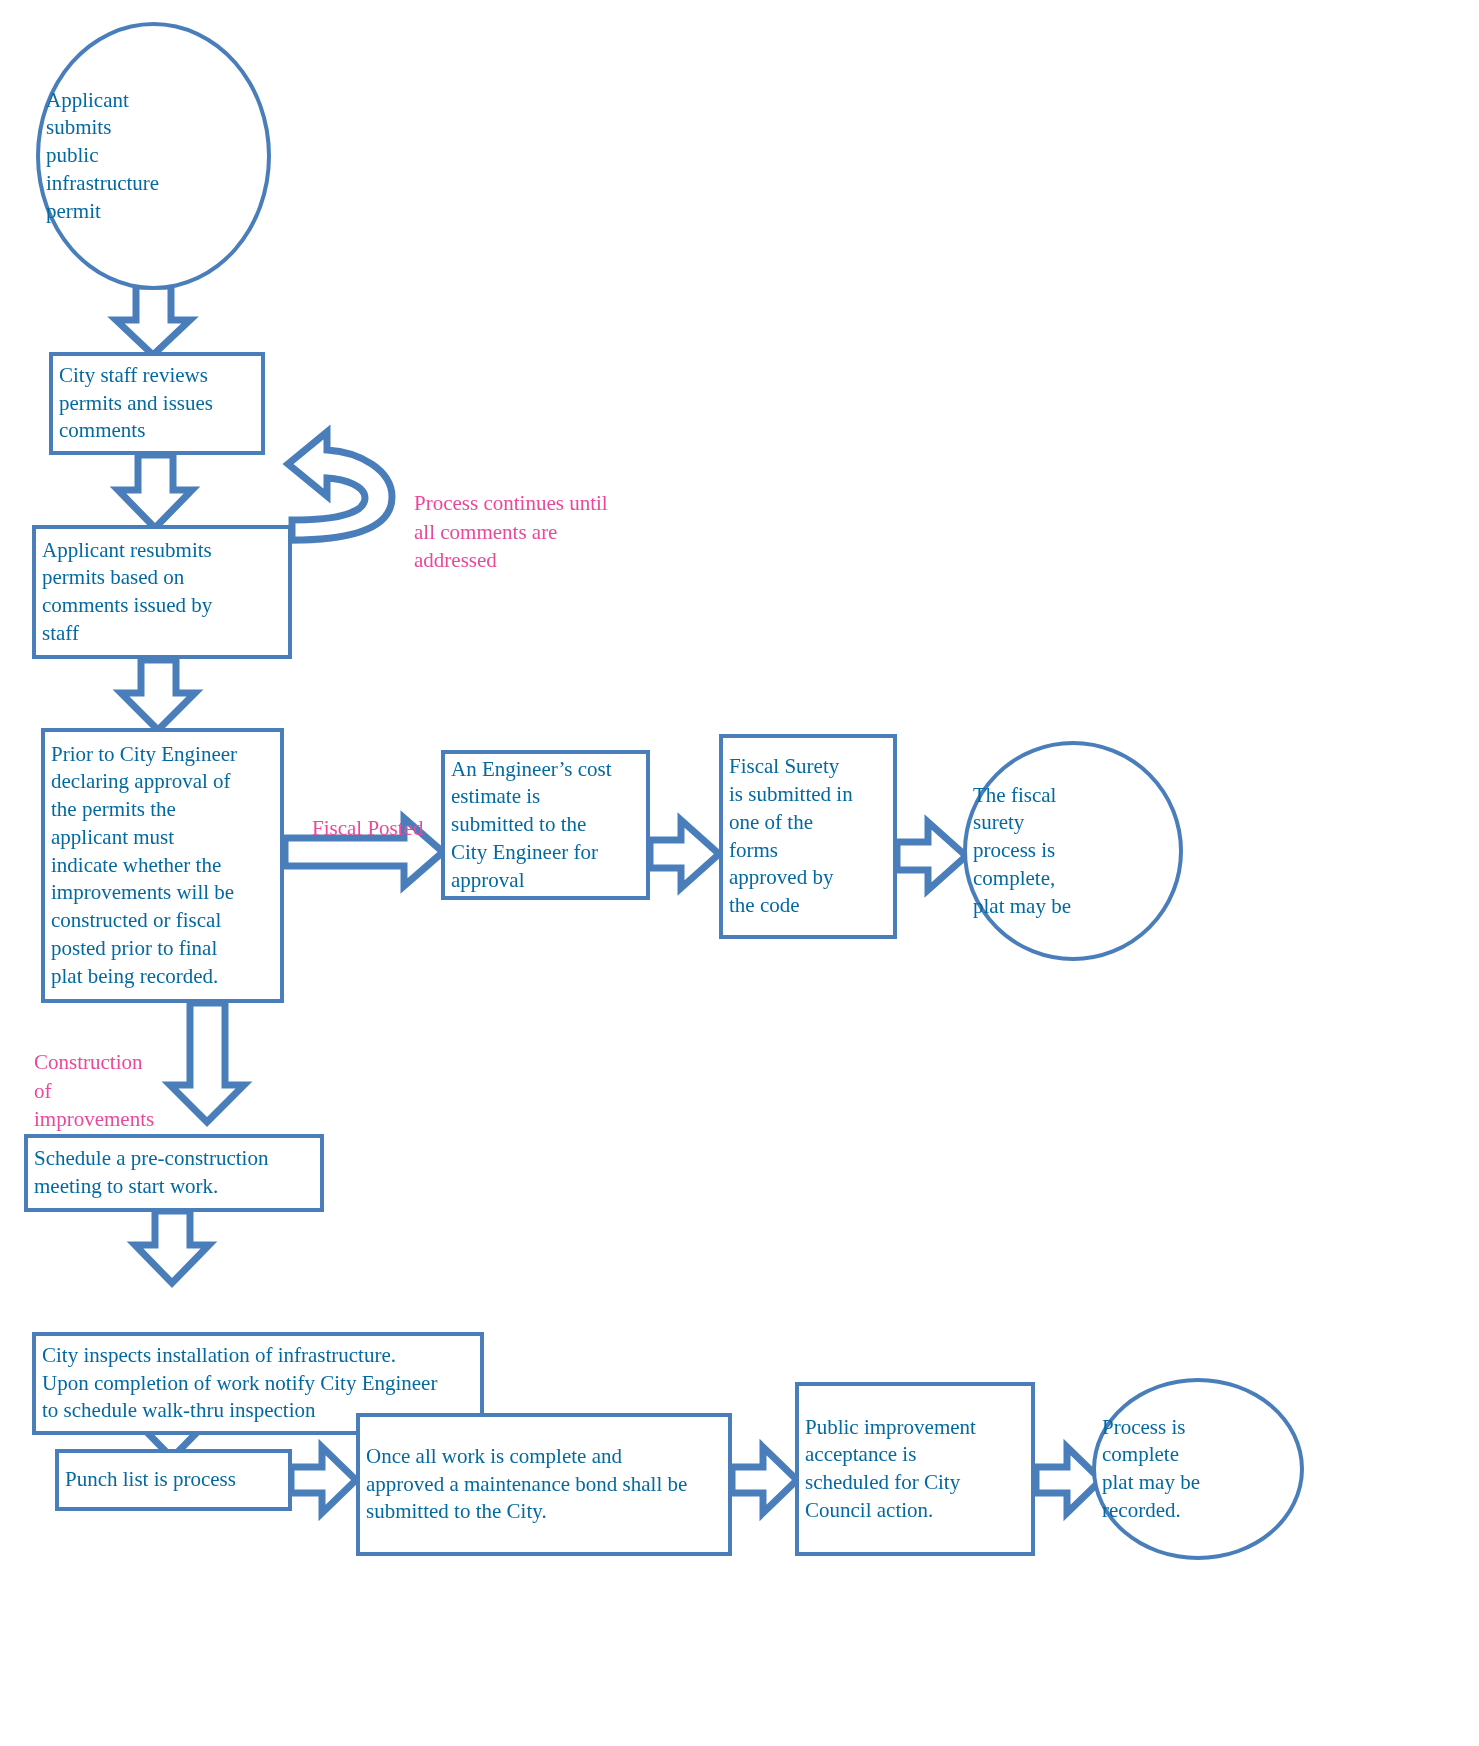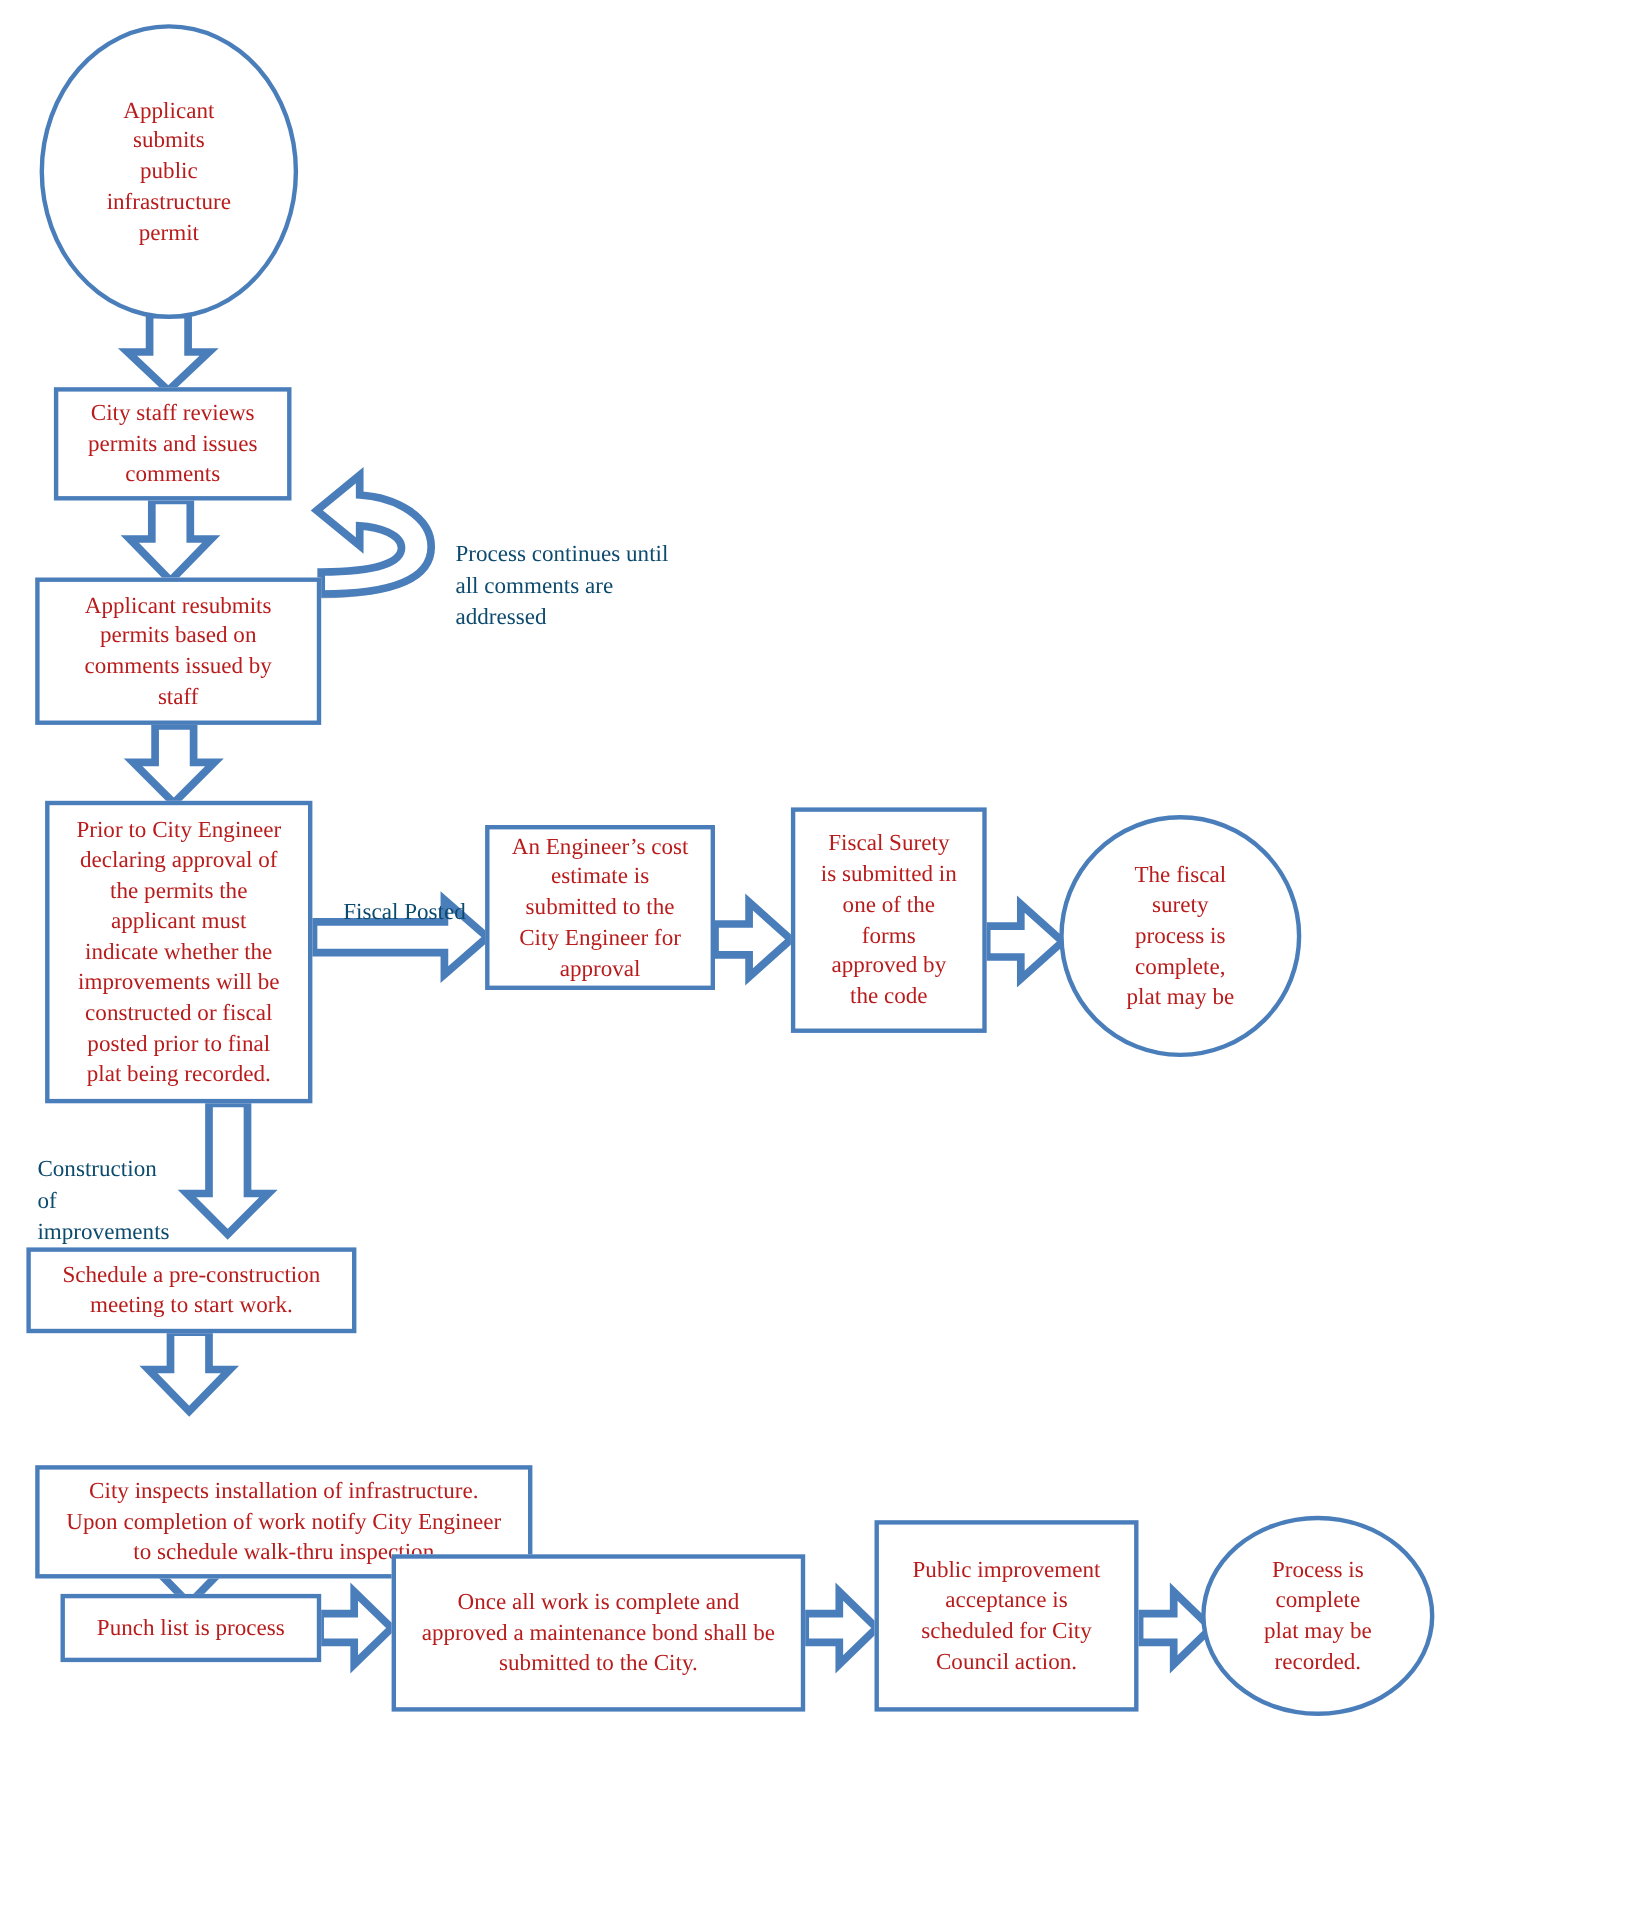--- a/index.html
+++ b/index.html
@@ -17,37 +17,37 @@
     height: 1746px;
     background: #ffffff;
     overflow: hidden;
   }
   .node {
     position: absolute;
     box-sizing: border-box;
     display: flex;
     align-items: center;
     justify-content: center;
-    text-align: center;
+    text-align: left;
     background: #ffffff;
     border: 4px solid #4A7EBB;
-    color: #b91c1c;
+    color: #0369a1;
     line-height: 1.32;
   }
   .node.box { border-radius: 0; }
   .node.ellipse { border-radius: 50%; }
   .node .txt {
     display: block;
     width: 100%;
     padding: 0 6px;
     white-space: pre-line;
   }
   .label {
     position: absolute;
-    color: #0c4a6e;
+    color: #ec4899;
     line-height: 1.35;
     white-space: pre-line;
     text-align: left;
   }
   .conn {
     position: absolute;
     pointer-events: none;
   }
   .fs-21 { font-size: 21px; }
 </style>

